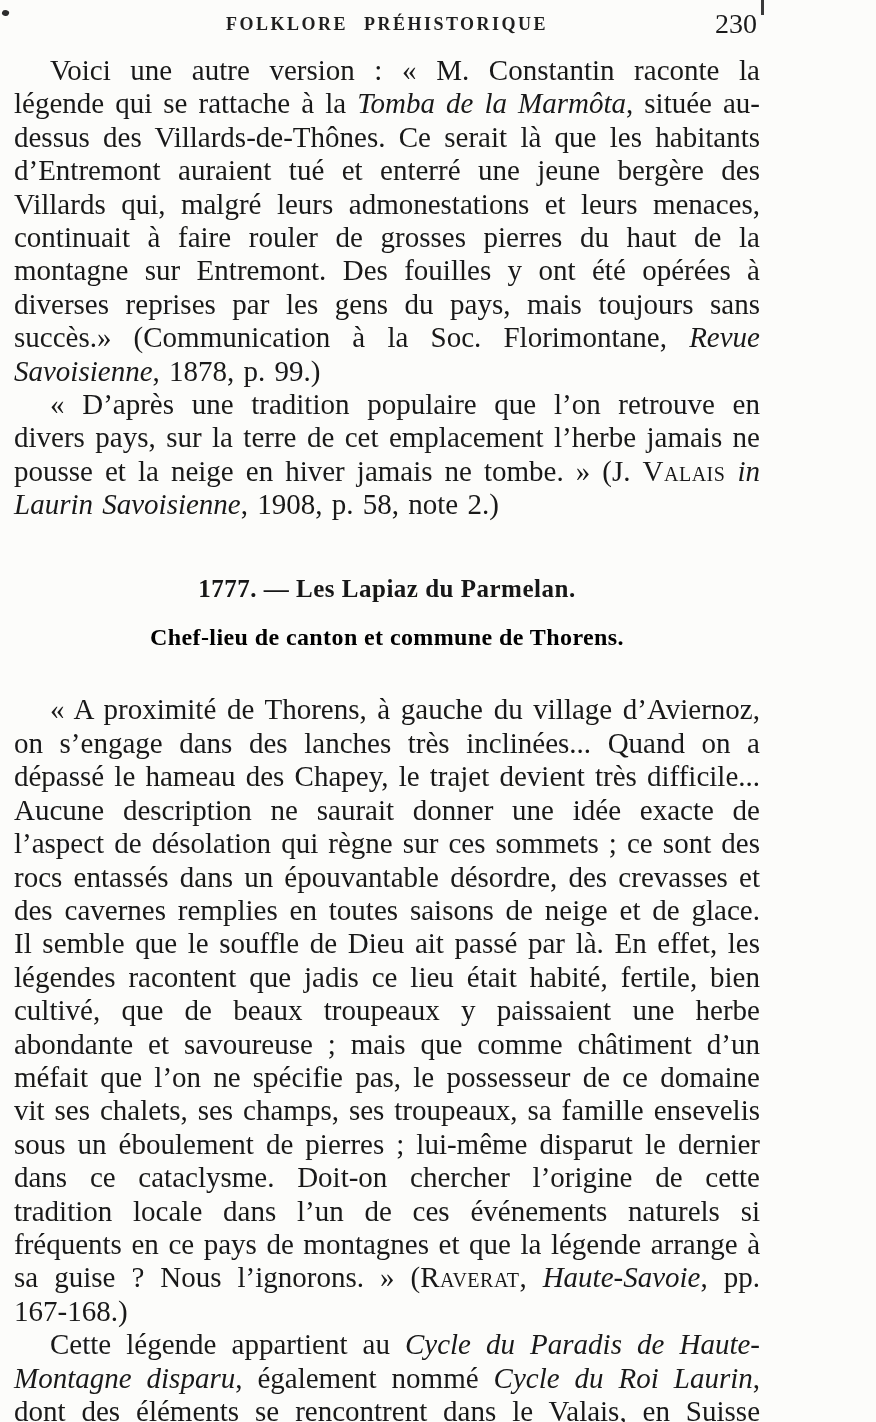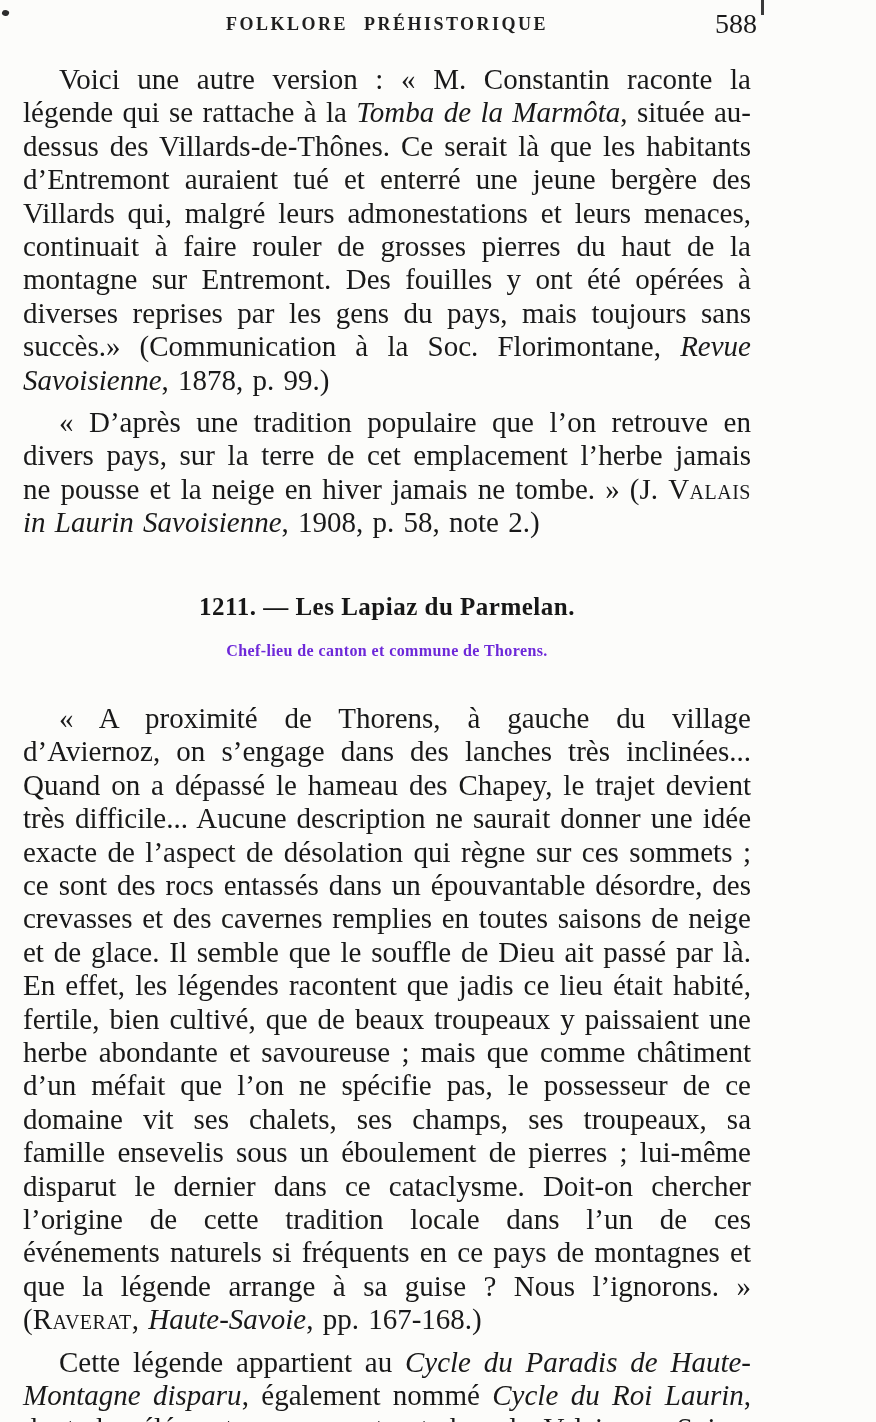--- a/index.html
+++ b/index.html
@@ -42,21 +42,21 @@
   }
   .rh-page {
     position: absolute;
     right: 3px;
     top: 0;
     font-size: 28px;
     color: #1a1a1a;
   }
   
   .body-p {
-    margin: 9px;
+    margin: 0;
     font-size: 29px;
     line-height: 33.4px;
     text-align: justify;
     text-indent: 36px;
     word-spacing: 2px;
     color: #191919;
   }
   .seg-italic { font-style: italic; }
   .seg-smallcaps { font-variant: small-caps; letter-spacing: 0.5px; }
   
@@ -64,26 +64,26 @@
     margin: 52px 0 0 0;
     font-size: 25px;
     line-height: 1.2;
     font-weight: bold;
     text-align: center;
     letter-spacing: 0.5px;
     color: #171717;
   }
   .entry-subheading {
     margin: 19px 0 42px 0;
-    font-size: 16px;
+    font-size: 24px;
     line-height: 1.2;
     font-weight: bold;
     text-align: center;
     letter-spacing: 0.4px;
-    color: #6d28d9;
+    color: #000000;
   }
   
   .speck-dot {
     position: absolute;
     left: 2px;
     top: 10px;
     width: 7px;
     height: 6px;
     background: #2c2c2c;
     border-radius: 60% 40% 55% 45%;
@@ -101,28 +101,28 @@
 </head>
 <body>
 
 <main class="page">
 
   <span class="speck-dot"></span>
   <span class="speck-tick"></span>
 
   <header class="running-header">
     <span class="rh-title">FOLKLORE PRÉHISTORIQUE</span>
-    <span class="rh-page">588</span>
+    <span class="rh-page">230</span>
   </header>
 
   <p class="body-p"><span>Voici une autre version : « M. Constantin raconte la légende qui se rattache à la </span><span class="seg-italic">Tomba de la Marmôta</span><span>, située au-dessus des Villards-de-Thônes. Ce serait là que les habitants d’Entremont auraient tué et enterré une jeune bergère des Villards qui, malgré leurs admonestations et leurs menaces, continuait à faire rouler de grosses pierres du haut de la montagne sur Entremont. Des fouilles y ont été opérées à diverses reprises par les gens du pays, mais toujours sans succès.» (Communication à la Soc. Florimontane, </span><span class="seg-italic">Revue Savoisienne</span><span>, 1878, p. 99.)</span></p>
 
   <p class="body-p"><span>« D’après une tradition populaire que l’on retrouve en divers pays, sur la terre de cet emplacement l’herbe jamais ne pousse et la neige en hiver jamais ne tombe. » (J. </span><span class="seg-smallcaps">Valais</span><span> </span><span class="seg-italic">in Laurin Savoisienne</span><span>, 1908, p. 58, note 2.)</span></p>
 
-  <h2 class="entry-heading">1211. — Les Lapiaz du Parmelan.</h2>
+  <h2 class="entry-heading">1777. — Les Lapiaz du Parmelan.</h2>
 
   <h3 class="entry-subheading">Chef-lieu de canton et commune de Thorens.</h3>
 
   <p class="body-p"><span>« A proximité de Thorens, à gauche du village d’Aviernoz, on s’engage dans des lanches très inclinées... Quand on a dépassé le hameau des Chapey, le trajet devient très difficile... Aucune description ne saurait donner une idée exacte de l’aspect de désolation qui règne sur ces sommets ; ce sont des rocs entassés dans un épouvantable désordre, des crevasses et des cavernes remplies en toutes saisons de neige et de glace. Il semble que le souffle de Dieu ait passé par là. En effet, les légendes racontent que jadis ce lieu était habité, fertile, bien cultivé, que de beaux troupeaux y paissaient une herbe abondante et savoureuse ; mais que comme châtiment d’un méfait que l’on ne spécifie pas, le possesseur de ce domaine vit ses chalets, ses champs, ses troupeaux, sa famille ensevelis sous un éboulement de pierres ; lui-même disparut le dernier dans ce cataclysme. Doit-on chercher l’origine de cette tradition locale dans l’un de ces événements naturels si fréquents en ce pays de montagnes et que la légende arrange à sa guise ? Nous l’ignorons. » (</span><span class="seg-smallcaps">Raverat</span><span>, </span><span class="seg-italic">Haute-Savoie</span><span>, pp. 167-168.)</span></p>
 
   <p class="body-p"><span>Cette légende appartient au </span><span class="seg-italic">Cycle du Paradis de Haute-Montagne disparu</span><span>, également nommé </span><span class="seg-italic">Cycle du Roi Laurin</span><span>, dont des éléments se rencontrent dans le Valais, en Suisse alémanique, dans le Tyrol et plus loin dans les Alpes, toujours avec un rattachement probable à des peuplements préhistoriques. J’en</span></p>
 
 </main>
 
 </body></html>

